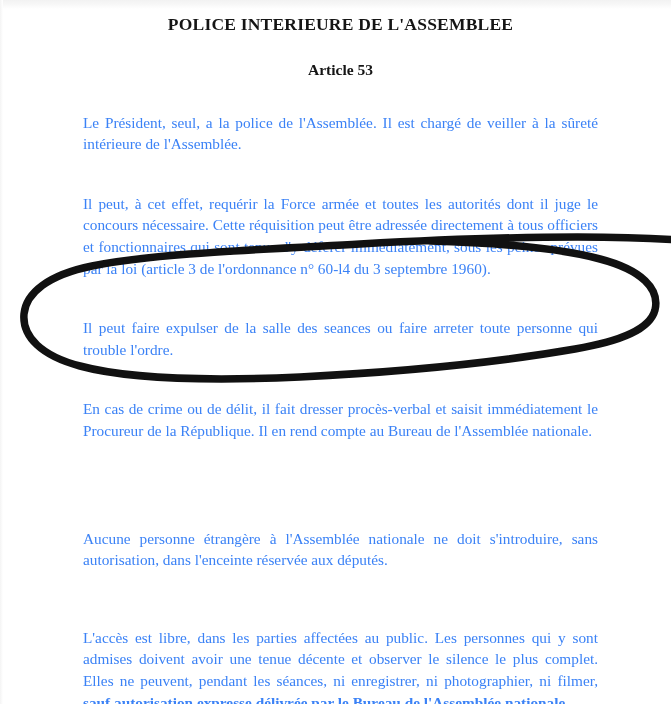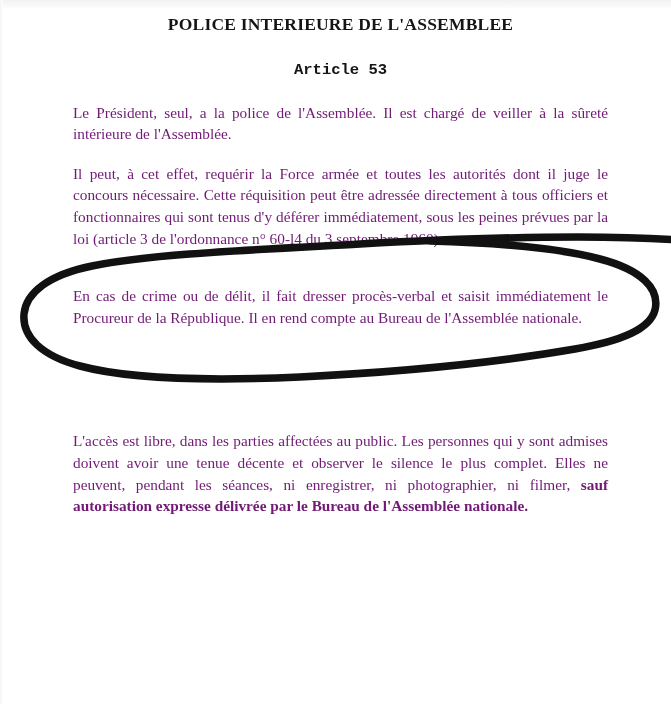--- a/index.html
+++ b/index.html
@@ -55,29 +55,28 @@
     line-height: 1.2;
   }
 
   .article-head {
     text-align: center;
     font-weight: bold;
     font-size: 15.5px;
     color: #151515;
     margin: 0;
     line-height: 1.2;
-    font-family: Liberation Mono, monospace;
   }
 
   .para {
     text-align: justify;
     font-size: 15.3px;
     line-height: 21.6px;
-    color: #701a75;
-    margin: 0;
+    color: #3b82f6;
+    margin: 10px;
     text-justify: inter-word;
   }
   .para b { font-weight: bold; }
 
   
   .sp-22 { height: 22px; }
   .sp-26 { height: 26px; }
   .sp-18 { height: 18px; }
 
   
@@ -112,33 +111,35 @@
     <div class="sp-22"></div>
 
     <p class="para">Le Président, seul, a la police de l'Assemblée. Il est chargé de veiller à la sûreté intérieure de l'Assemblée.</p>
 
     <div class="sp-18"></div>
 
     <p class="para">Il peut, à cet effet, requérir la Force armée et toutes les autorités dont il juge le concours nécessaire. Cette réquisition peut être adressée directement à tous officiers et fonctionnaires qui sont tenus d'y déférer immédiatement, sous les peines prévues par la loi (article 3 de l'ordonnance n° 60-l4 du 3 septembre 1960).</p>
 
     <div class="sp-18"></div>
 
+    <p class="para">Il peut faire expulser de la salle des seances ou faire arreter toute personne qui trouble l'ordre.</p>
 
     <div class="sp-18"></div>
 
     <p class="para">En cas de crime ou de délit, il fait dresser procès-verbal et saisit immédiatement le Procureur de la République. Il en rend compte au Bureau de l'Assemblée nationale.</p>
 
     <div class="sp-18"></div>
 
 
     <div class="sp-26"></div>
 
 
     <div class="sp-22"></div>
 
+    <p class="para">Aucune personne étrangère à l'Assemblée nationale ne doit s'introduire, sans autorisation, dans l'enceinte réservée aux députés.</p>
 
     <div class="sp-18"></div>
 
 
     <div class="sp-18"></div>
 
     <p class="para"><span>L'accès est libre, dans les parties affectées au public. Les personnes qui y sont admises doivent avoir une tenue décente et observer le silence le plus complet. Elles ne peuvent, pendant les séances, ni enregistrer, ni photographier, ni filmer, </span><b>sauf autorisation expresse délivrée par le Bureau de l'Assemblée nationale.</b></p>
 
   </div>
 

